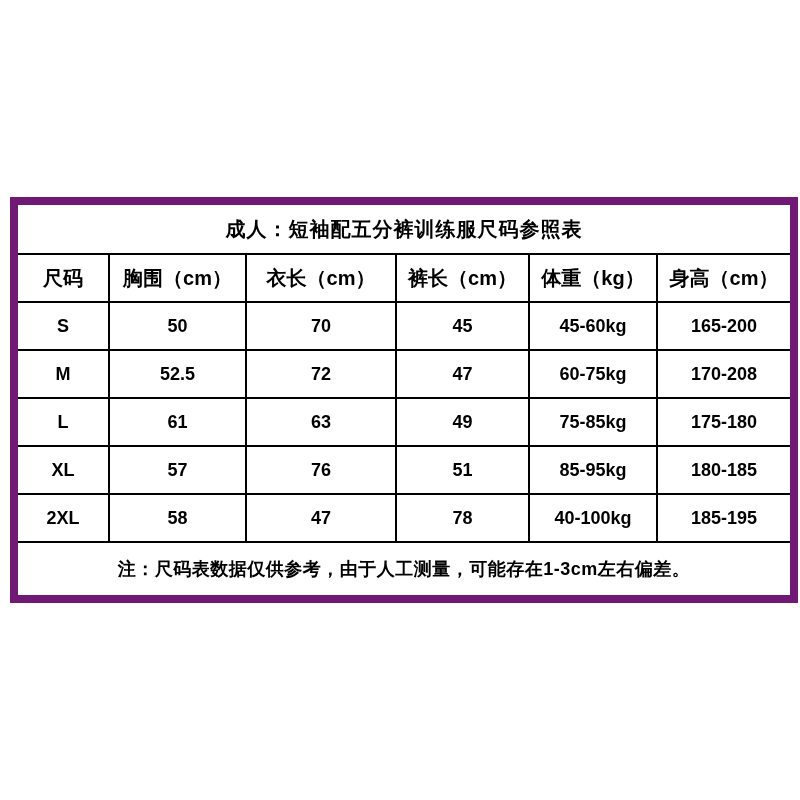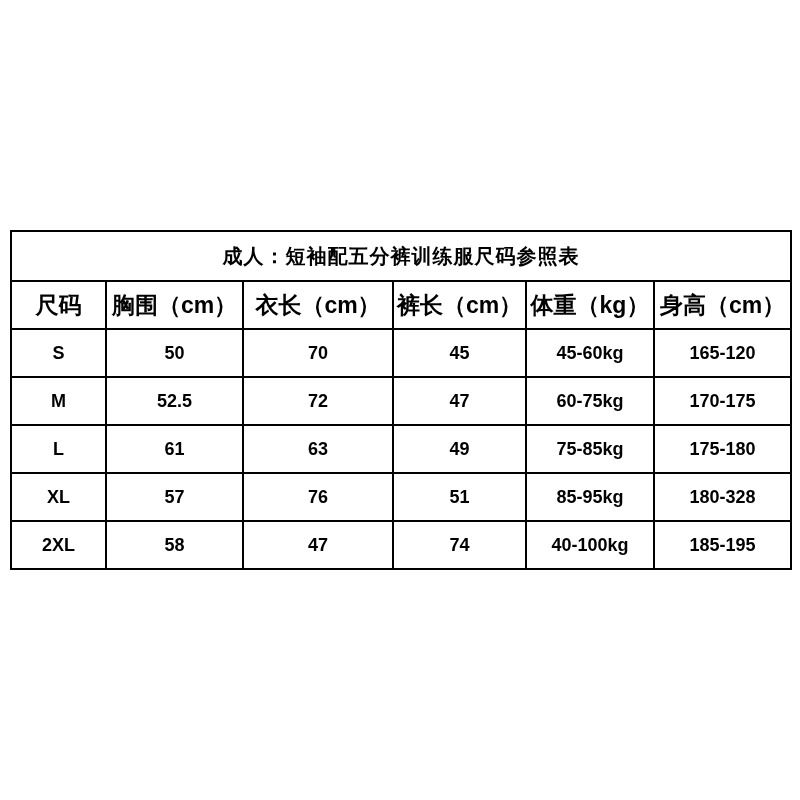--- a/index.html
+++ b/index.html
@@ -23,40 +23,40 @@
     box-sizing: border-box;
   }
   .table-wrap {
     width: 780px;
     margin: 0 auto;
   }
   table.size-table {
     width: 780px;
     border-collapse: collapse;
     table-layout: fixed;
-    border: 2px solid #701a75;
+    border: 8px solid #701a75;
     padding-left: 32px;
   }
   table.size-table td,
   table.size-table th {
     border: 2px solid #000;
     text-align: center;
     vertical-align: middle;
     font-weight: bold;
     color: #000;
     padding: 0;
   }
   .title-cell {
     height: 48px;
     font-size: 20px;
     letter-spacing: 1px;
   }
   .header-cell {
     height: 46px;
-    font-size: 23px;
+    font-size: 20px;
     border-radius: 11px;
   }
   .data-cell {
     height: 46px;
     font-size: 18px;
   }
   .note-cell {
     height: 52px;
     font-size: 18px;
     letter-spacing: 0.5px;
@@ -94,50 +94,53 @@
           <td class="header-cell">裤长（cm）</td>
           <td class="header-cell">体重（kg）</td>
           <td class="header-cell">身高（cm）</td>
         </tr>
         <tr>
           <td class="data-cell">S</td>
           <td class="data-cell">50</td>
           <td class="data-cell">70</td>
           <td class="data-cell">45</td>
           <td class="data-cell">45-60kg</td>
-          <td class="data-cell">165-120</td>
+          <td class="data-cell">165-200</td>
         </tr>
         <tr>
           <td class="data-cell">M</td>
           <td class="data-cell">52.5</td>
           <td class="data-cell">72</td>
           <td class="data-cell">47</td>
           <td class="data-cell">60-75kg</td>
-          <td class="data-cell">170-175</td>
+          <td class="data-cell">170-208</td>
         </tr>
         <tr>
           <td class="data-cell">L</td>
           <td class="data-cell">61</td>
           <td class="data-cell">63</td>
           <td class="data-cell">49</td>
           <td class="data-cell">75-85kg</td>
           <td class="data-cell">175-180</td>
         </tr>
         <tr>
           <td class="data-cell">XL</td>
           <td class="data-cell">57</td>
           <td class="data-cell">76</td>
           <td class="data-cell">51</td>
           <td class="data-cell">85-95kg</td>
-          <td class="data-cell">180-328</td>
+          <td class="data-cell">180-185</td>
         </tr>
         <tr>
           <td class="data-cell">2XL</td>
           <td class="data-cell">58</td>
           <td class="data-cell">47</td>
-          <td class="data-cell">74</td>
+          <td class="data-cell">78</td>
           <td class="data-cell">40-100kg</td>
           <td class="data-cell">185-195</td>
+        </tr>
+        <tr>
+          <td class="note-cell" colspan="6">注：尺码表数据仅供参考，由于人工测量，可能存在1-3cm左右偏差。</td>
         </tr>
       </tbody>
     </table>
   </div>
 </div>
 
 </body></html>

